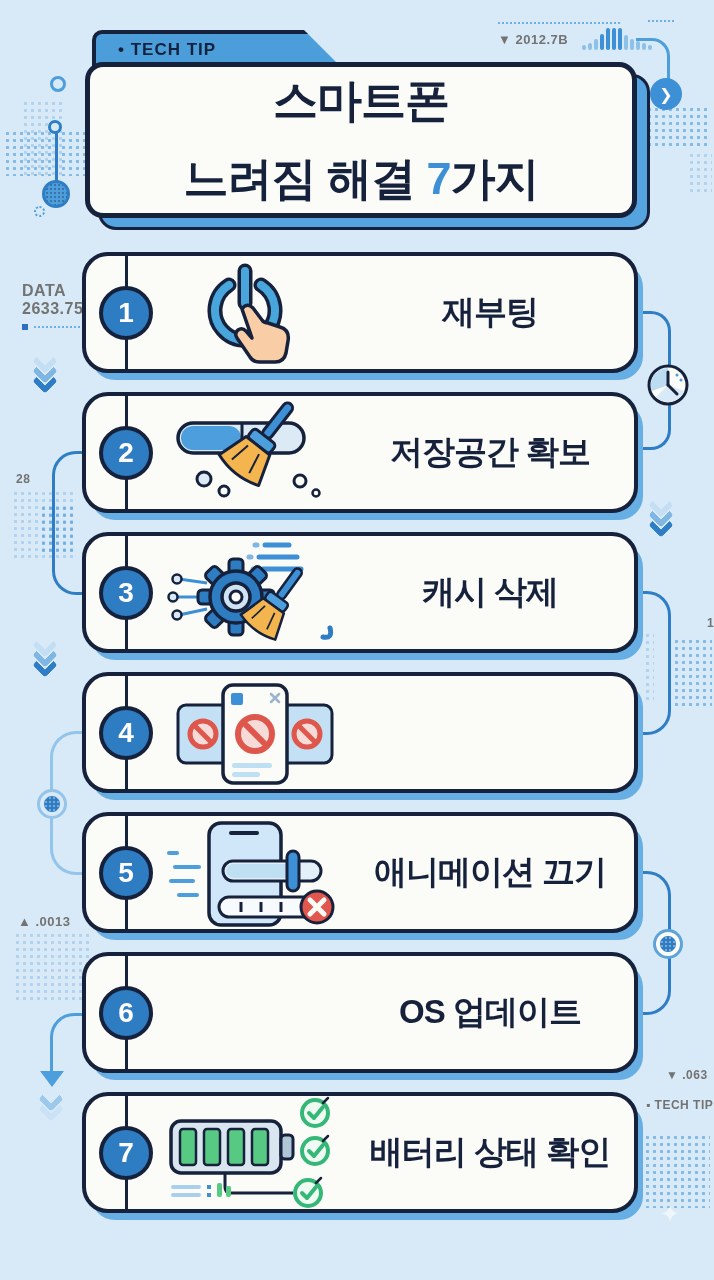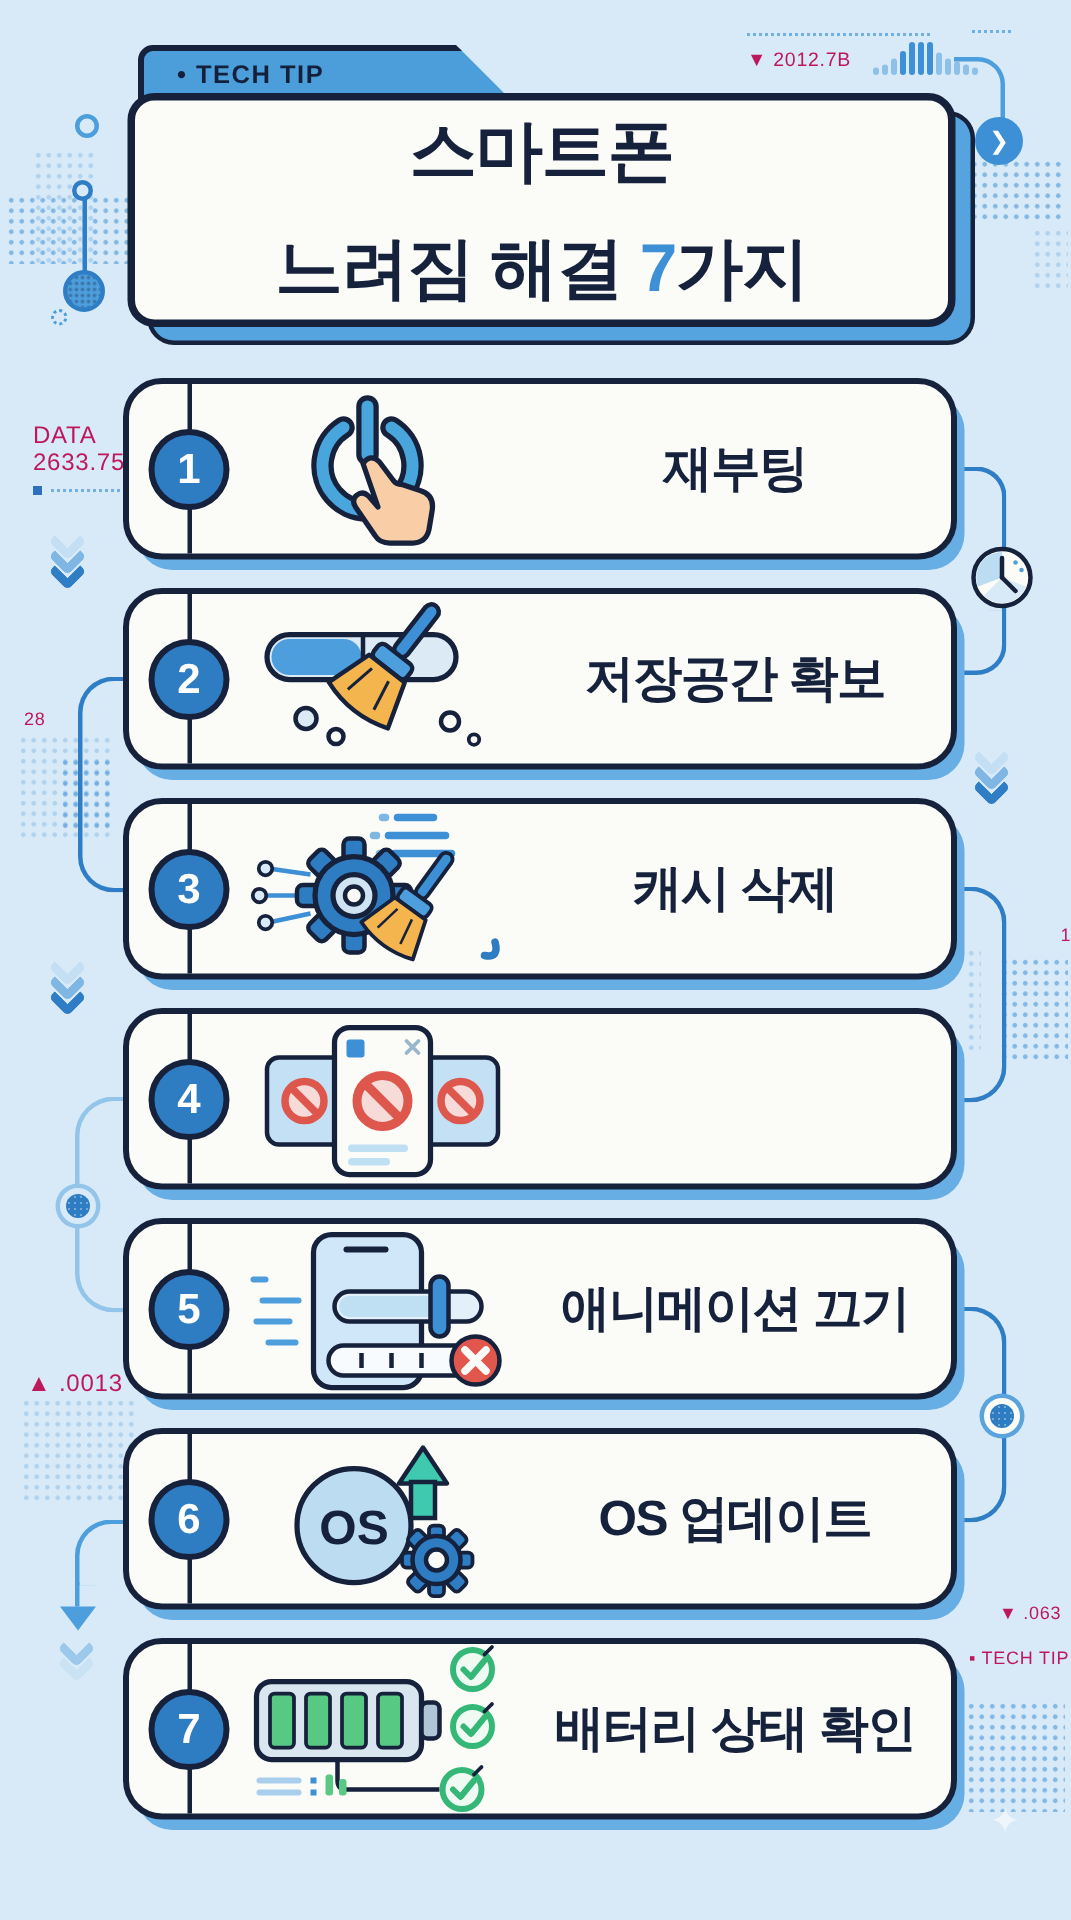--- a/index.html
+++ b/index.html
@@ -24,21 +24,21 @@
   .chevs { position:absolute; display:flex; flex-direction:column; }
   .chev { width:18px; height:18px; border-right:6px solid; border-bottom:6px solid; border-radius:4px;
           transform:rotate(45deg); margin-top:-8px; }
   .chev:first-child { margin-top:0; }
   .cv1 { border-color:#C4DFF3; } .cv2 { border-color:#7FB6E4; } .cv3 { border-color:#2F7EC5; }
 
   
   .conn { position:absolute; border:0 solid #2F7EC5; z-index:1; }
 
   
-  .stat { position:absolute; font-weight:normal; color:#be185d; letter-spacing:.5px; z-index:1; }
+  .stat { position:absolute; font-weight:bold; color:#737373; letter-spacing:.5px; z-index:1; }
 
   
   .title-tab {
     position:absolute; left:92px; top:30px; width:252px; height:40px; z-index:1;
     background:#4C9EDB; border:4px solid #16213C; border-radius:10px 18px 0 0;
     clip-path:polygon(0 0, 212px 0, 100% 100%, 0 100%);
     display:flex; align-items:flex-start; padding:6px 0 0 22px;
     font-weight:bold; font-size:17px; letter-spacing:1px; color:#14213C;
   }
   .title-card {
@@ -170,21 +170,21 @@
 
 <div class="chevs" style="left:36px;top:636px;">
   <span class="chev cv1"></span>
     <span class="chev cv2"></span>
     <span class="chev cv3"></span>
 </div>
 
 <div class="conn" style="left:50px;top:731px;width:46px;height:144px;border-top-width:3px;border-left-width:3px;border-bottom-width:3px;border-color:#93C4EA;border-radius:26px 0 0 26px;"></div>
 <div class="node" style="left:44px;top:796px;box-shadow:0 0 0 4px #D8EAF7, 0 0 0 7px #93C4EA;"></div>
 
-<div class="stat" style="left:18px;top:914px;font-size:16px;">▲ .0013</div>
+<div class="stat" style="left:18px;top:914px;font-size:13px;">▲ .0013</div>
 <div class="dots light" style="left:14px;top:932px;width:76px;height:70px;"></div>
 
 <div class="conn" style="left:620px;top:871px;width:51px;height:144px;border-top-width:3px;border-right-width:3px;border-bottom-width:3px;border-radius:0 24px 24px 0;"></div>
 <div class="node" style="left:660px;top:936px;box-shadow:0 0 0 4px #FBFBF8, 0 0 0 7px #5AA3DC;"></div>
 
 <div class="conn" style="left:50px;top:1013px;width:46px;height:44px;border-top-width:3px;border-left-width:3px;border-color:#4D9EDC;border-radius:24px 0 0 0;"></div>
 <div class="abs" style="left:50px;top:1055px;width:3px;height:16px;background:#4D9EDC;z-index:1;"></div>
 <div class="tri-down" style="left:40px;top:1071px;"></div>
 <div class="chevs" style="left:42px;top:1090px;">
   <span class="chev" style="border-color:#9CC8EC"></span>
@@ -355,40 +355,20 @@
     </svg>
   </div>
   <div class="labelzone">애니메이션 끄기</div>
 </div>
 
 <div class="card" style="top:952px;">
   <div class="divider"></div>
   <div class="badge">
       <span>6</span>
     </div>
-  <div class="iconzone">
-    <svg width="150" height="116" viewBox="0 0 150 116">
-      <circle cx="56" cy="62" r="38" fill="#BCDCF2" stroke="#16213C" stroke-width="3.5"></circle>
-      <text x="56" y="74" text-anchor="middle" font-size="32" font-weight="bold" fill="#16213C">OS</text>
-      <polygon points="86,34 102,10 118,34" fill="#3FC9AE" stroke="#16213C" stroke-width="3" stroke-linejoin="round"></polygon>
-      <rect x="94" y="33" width="16" height="24" fill="#3FC9AE" stroke="#16213C" stroke-width="3"></rect>
-      <g fill="#2E7CC2" stroke="#16213C" stroke-width="2.5">
-        <rect x="106" y="62" width="10" height="11" rx="3"></rect>
-        <rect x="106" y="98" width="10" height="11" rx="3"></rect>
-        <rect x="88" y="80" width="11" height="10" rx="3"></rect>
-        <rect x="124" y="80" width="11" height="10" rx="3"></rect>
-        <rect x="93" y="66" width="11" height="11" rx="3" transform="rotate(-45 98.5 71.5)"></rect>
-        <rect x="119" y="66" width="11" height="11" rx="3" transform="rotate(45 124.5 71.5)"></rect>
-        <rect x="93" y="94" width="11" height="11" rx="3" transform="rotate(45 98.5 99.5)"></rect>
-        <rect x="119" y="94" width="11" height="11" rx="3" transform="rotate(-45 124.5 99.5)"></rect>
-      </g>
-      <circle cx="111" cy="85" r="16" fill="#2E7CC2" stroke="#16213C" stroke-width="3"></circle>
-      <circle cx="111" cy="85" r="7" fill="#FBFBF8" stroke="#16213C" stroke-width="3"></circle>
-    </svg>
-  </div>
   <div class="labelzone">OS 업데이트</div>
 </div>
 
 <div class="card" style="top:1092px;">
   <div class="divider"></div>
   <div class="badge">
       <span>7</span>
     </div>
   <div class="iconzone">
     <svg width="180" height="116" viewBox="0 0 180 116">

